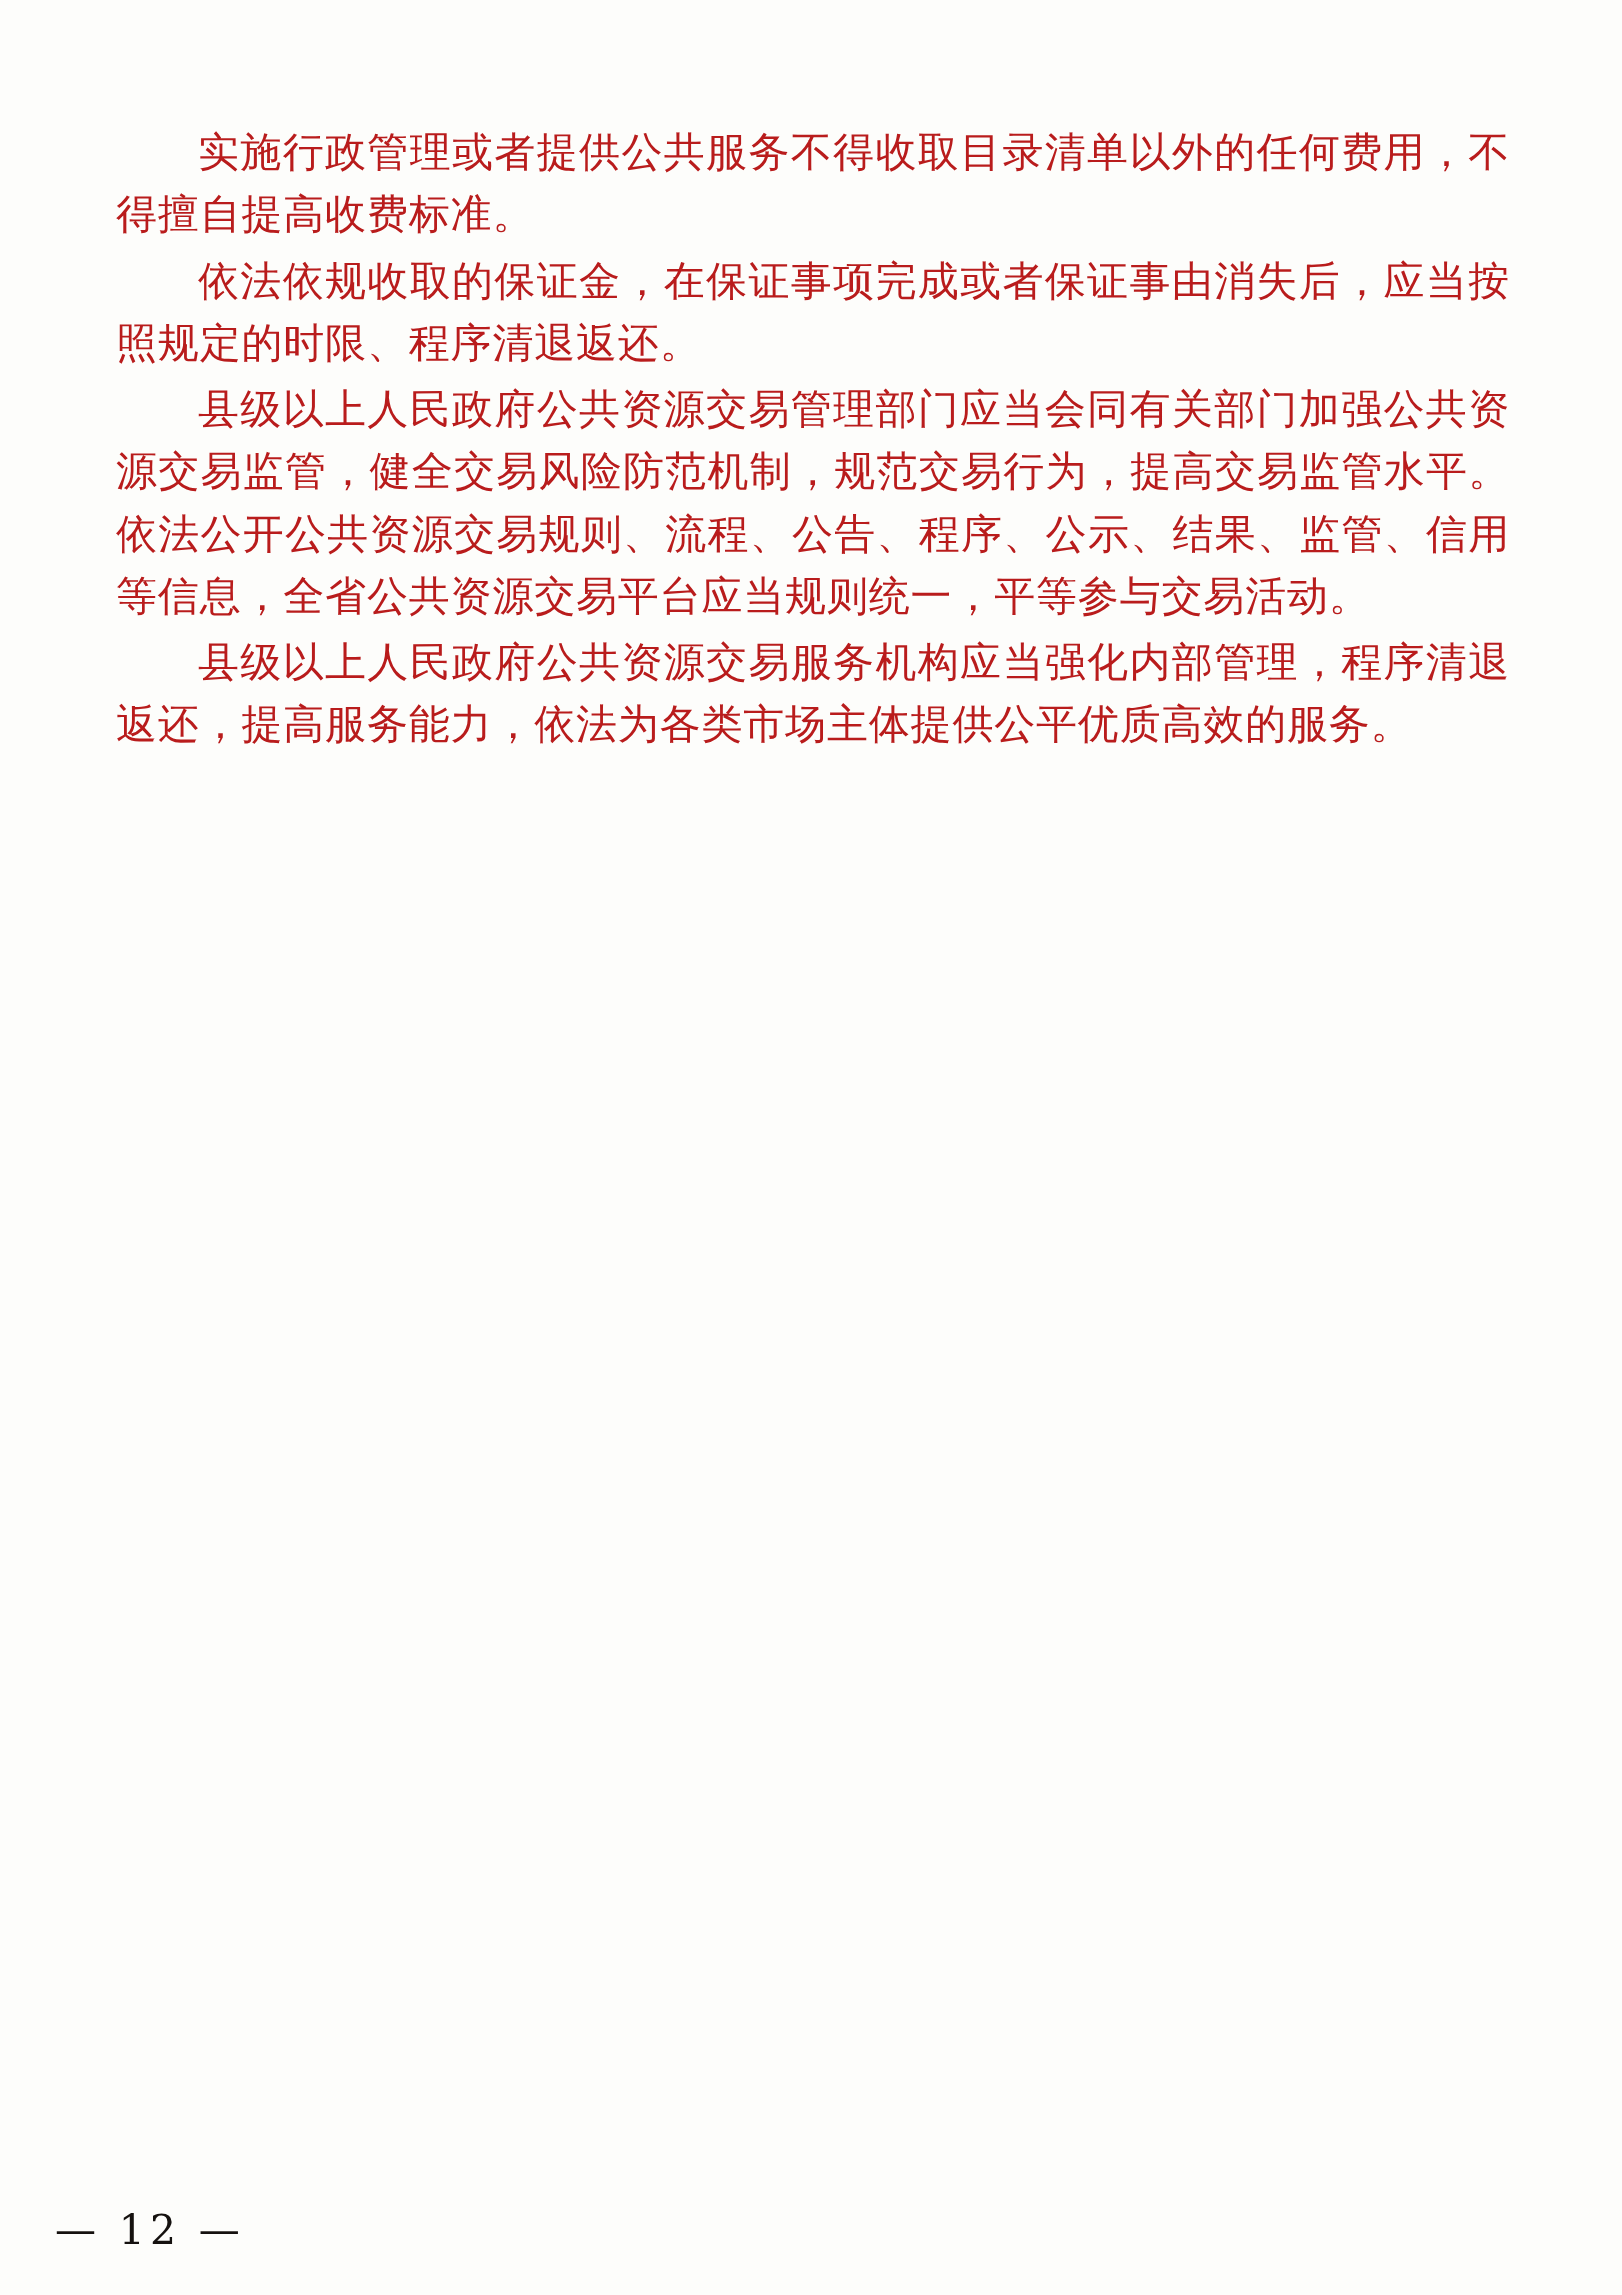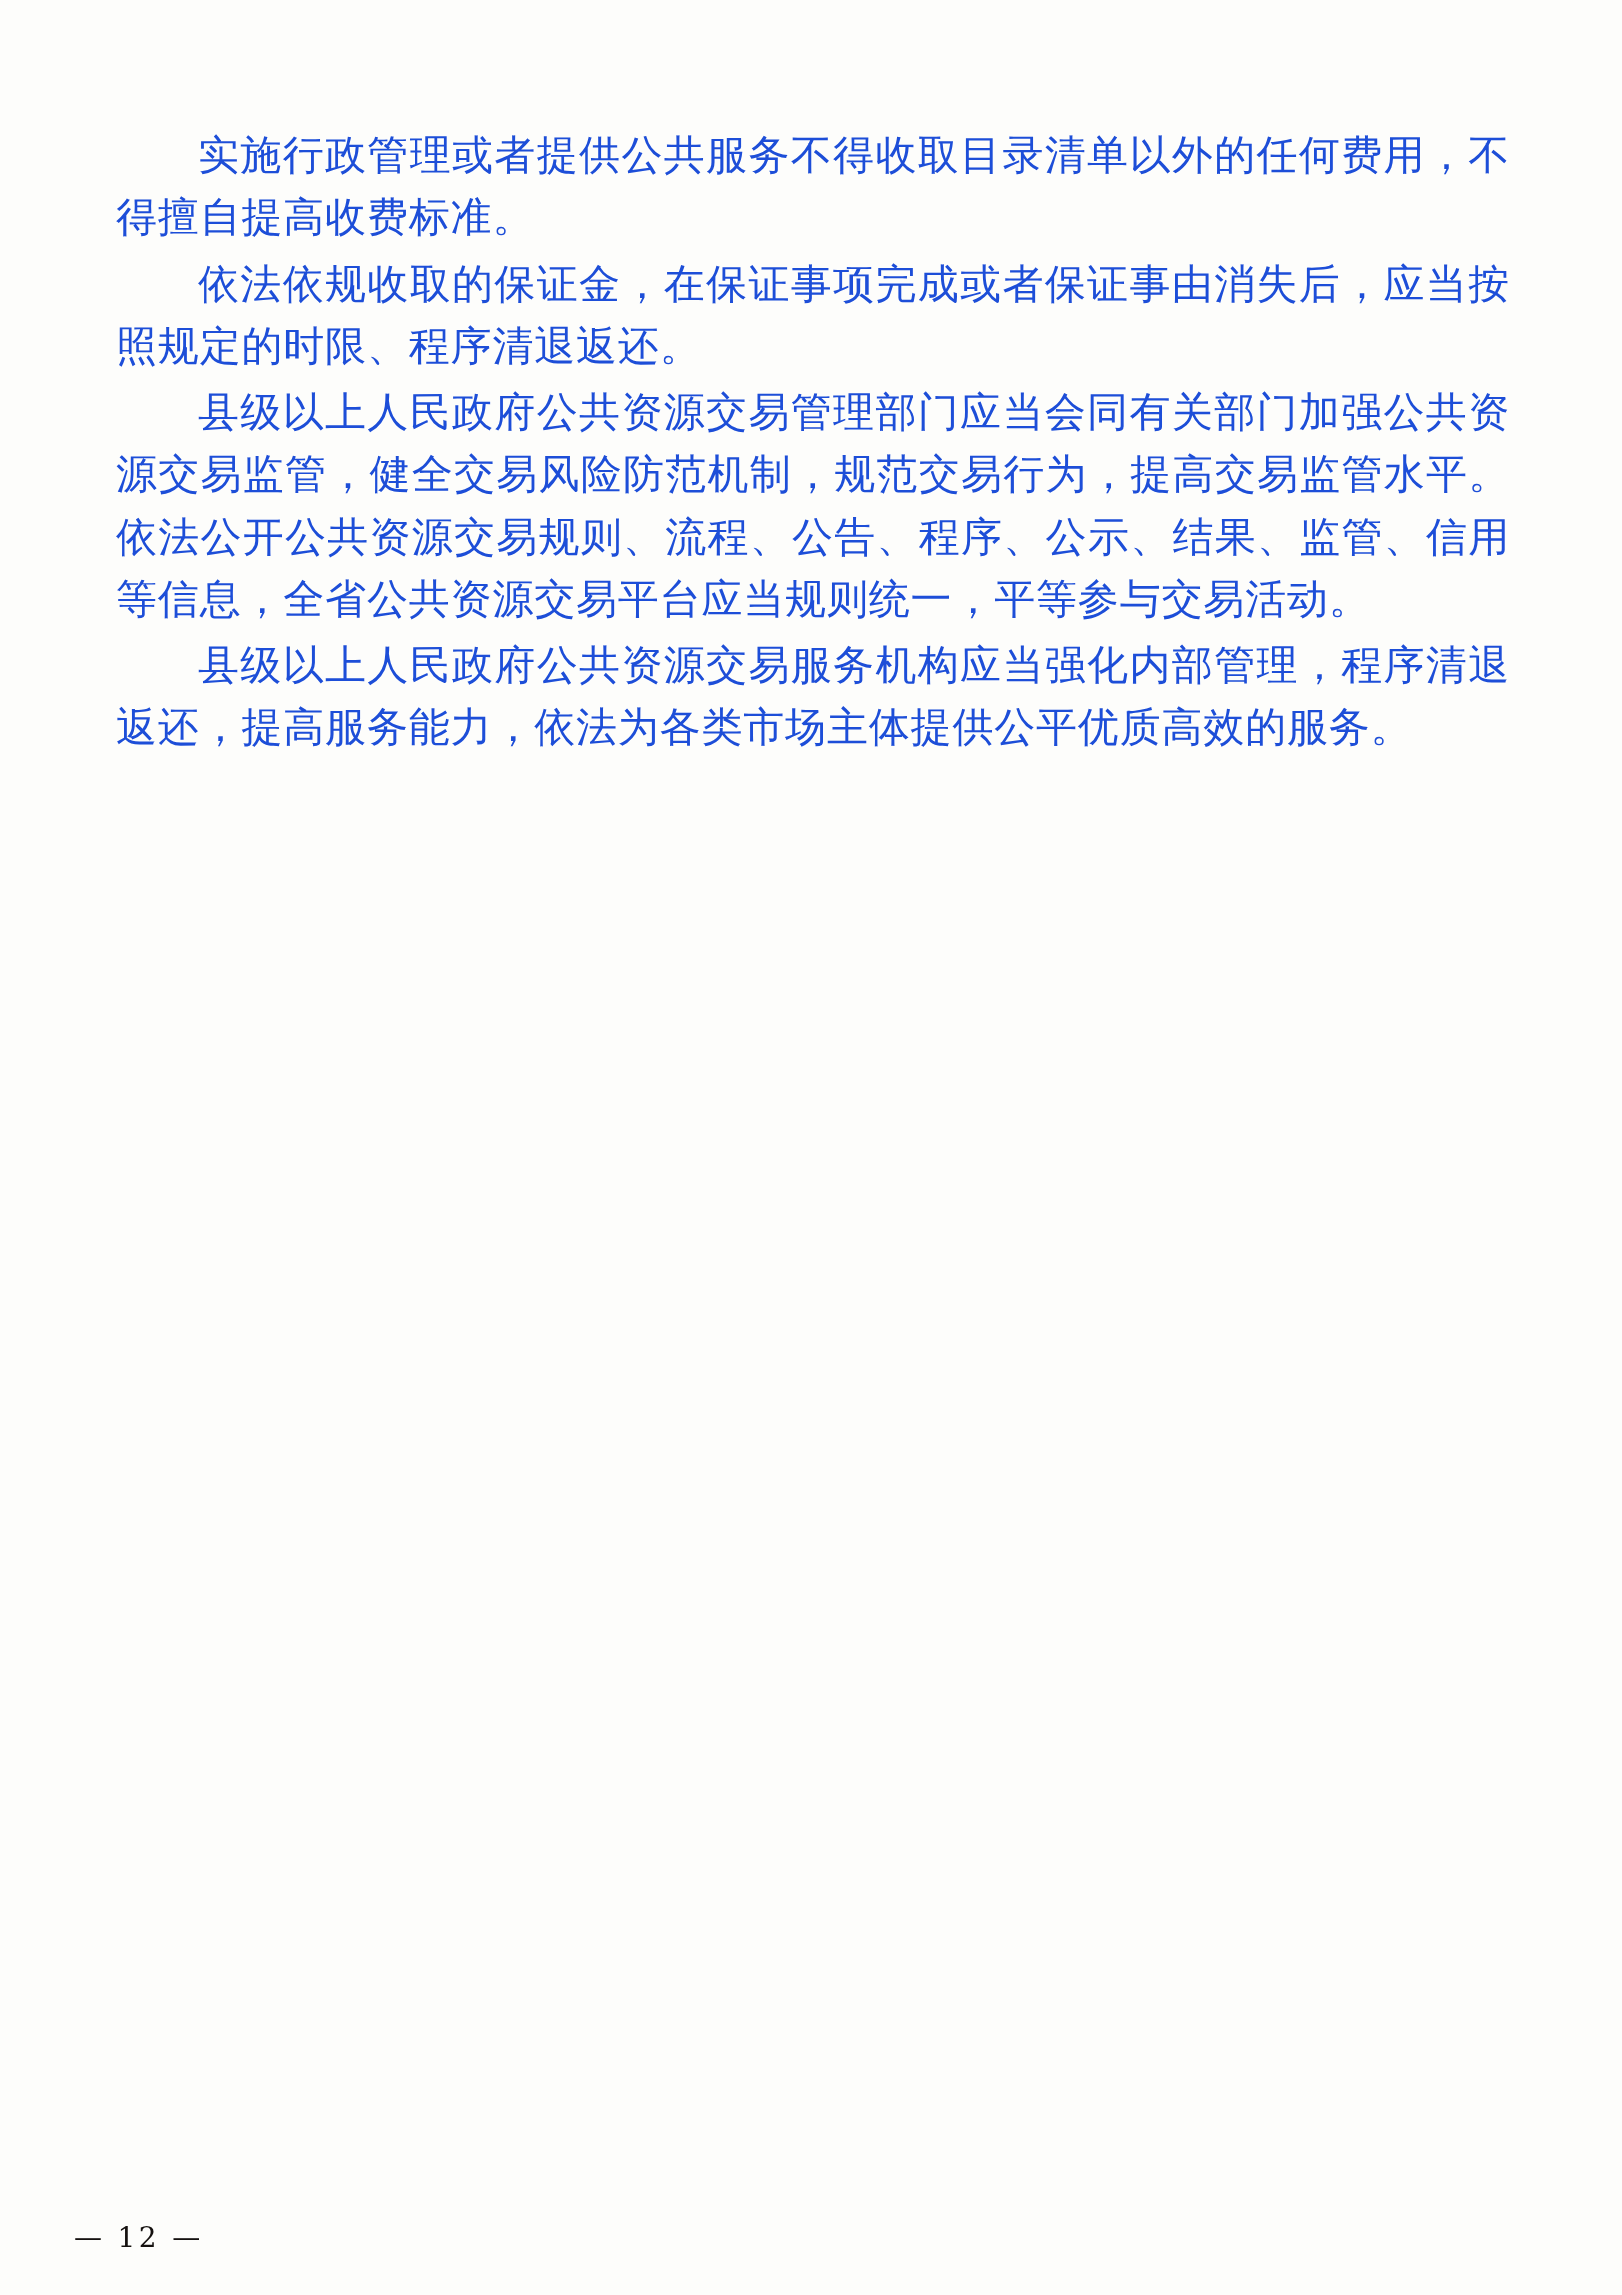--- a/index.html
+++ b/index.html
@@ -26,41 +26,41 @@
     width: 1394px;
   }
   .para {
     font-size: 41px;
     line-height: 1.52;
     letter-spacing: 0.02em;
     text-align: justify;
     text-justify: inter-ideograph;
     margin: 0 0 3.9px 0;
     text-indent: 2em;
-    color: #1d4ed8;
-    font-family: Liberation Sans, sans-serif;
+    color: #b91c1c;
+    font-family: Liberation Mono, monospace;
   }
   .para .artno {
     font-weight: bold;
     letter-spacing: 0.06em;
   }
   .para .gap {
     display: inline-block;
     width: 0.9em;
   }
   .footer {
     position: absolute;
     left: 0;
     right: 0;
     bottom: 41px;
     text-align: left;
   }
   .footer-inner {
-    margin-left: 74px;
-    font-size: 28px;
+    margin-left: 55px;
+    font-size: 41px;
     color: #15110f;
     letter-spacing: 0.12em;
     font-family: "DejaVu Serif", "Liberation Serif", serif;
   }
 </style>
 </head>
 <body>
 
 <div class="page">
 

